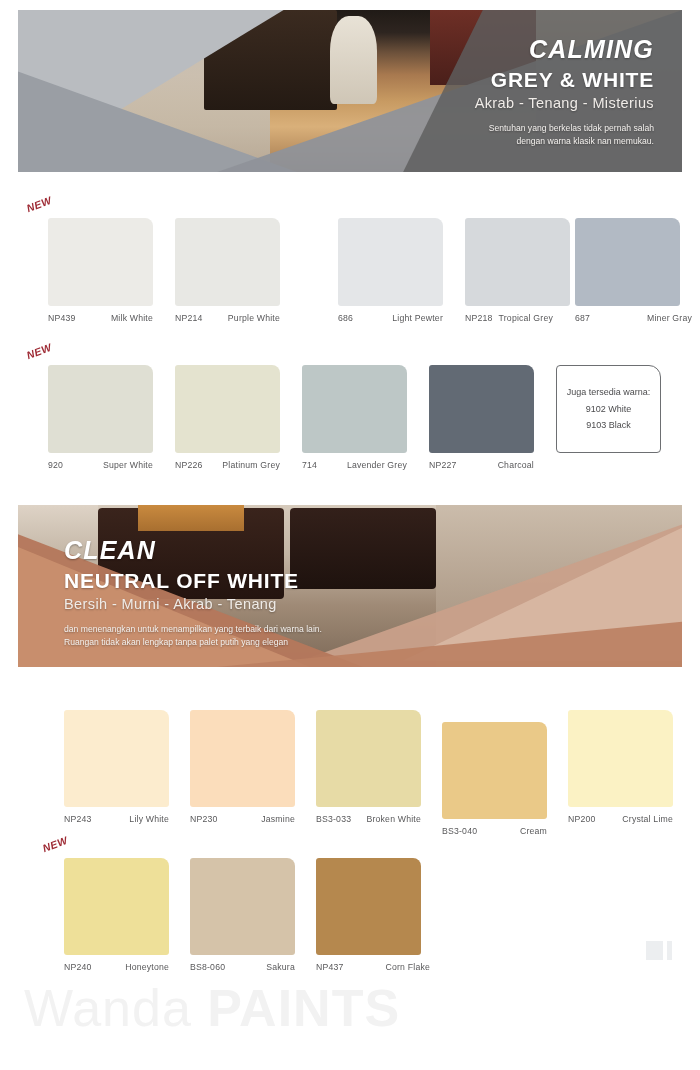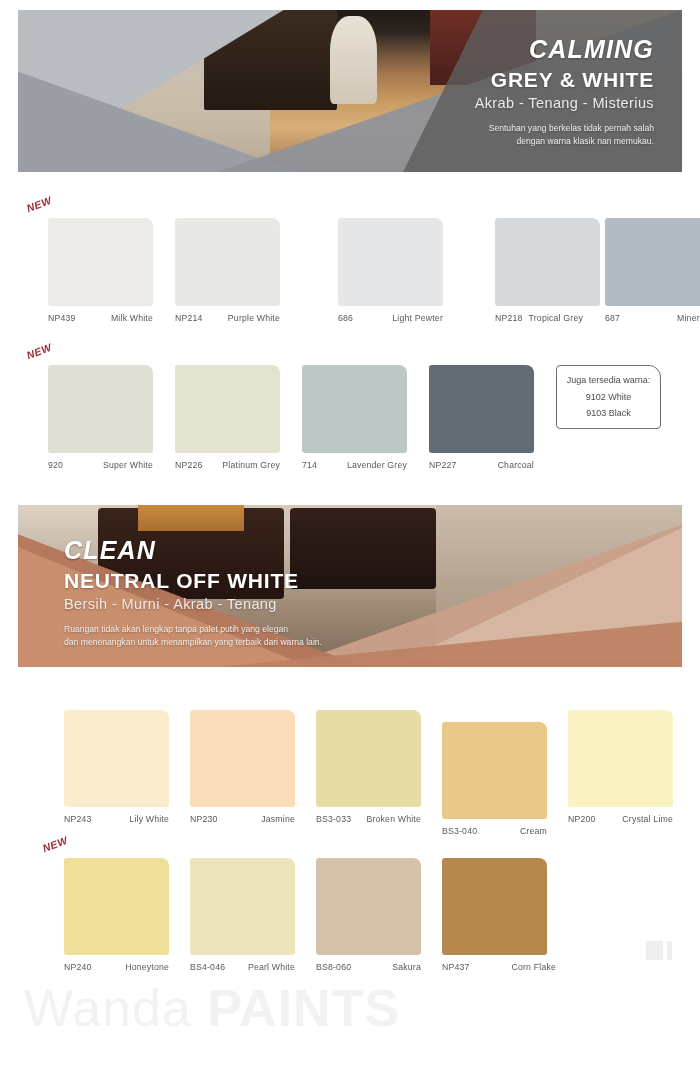--- a/index.html
+++ b/index.html
@@ -167,22 +167,22 @@
     <div class="tri-g"></div>
       <div class="tri-h"></div>
     <div class="tri-e"></div>
       <div class="tri-f"></div>
       <div class="tri-i"></div>
   </div>
   <div class="btext" id="clean-text">
     <p class="eyebrow">CLEAN</p>
     <p class="headline">NEUTRAL OFF WHITE</p>
     <p class="subline">Bersih - Murni - Akrab - Tenang</p>
+    <p class="desc">dan menenangkan untuk menampilkan yang terbaik dari warna lain.</p>
     <p class="desc">Ruangan tidak akan lengkap tanpa palet putih yang elegan</p>
-    <p class="desc">dan menenangkan untuk menampilkan yang terbaik dari warna lain.</p>
   </div>
 </section>
 
 <div id="rows-host">
     <div class="row" style="top: 218px; left: 48px; width: auto; gap: 22px;">
       <div class="cell" style="width: 105px;">
         <div class="newbadge">NEW</div>
         <div class="swatch" style="width: 105px; height: 88px; background: rgb(236, 235, 231);"></div>
         <div class="labels">
           <span class="cd">NP439</span>
@@ -196,21 +196,21 @@
           <span class="nm">Purple White</span>
         </div>
       </div>
       <div class="cell" style="width: 105px; margin-left: 36px;">
         <div class="swatch" style="width: 105px; height: 88px; background: rgb(228, 230, 232);"></div>
         <div class="labels">
           <span class="cd">686</span>
           <span class="nm">Light Pewter</span>
         </div>
       </div>
-      <div class="cell" style="width: 88px; margin-left: 30px;">
+      <div class="cell" style="width: 88px;">
         <div class="swatch" style="width: 105px; height: 88px; background: rgb(214, 217, 220);"></div>
         <div class="labels">
           <span class="cd">NP218</span>
           <span class="nm">Tropical Grey</span>
         </div>
       </div>
       <div class="cell" style="width: 117px;">
         <div class="swatch" style="width: 105px; height: 88px; background: rgb(178, 186, 196);"></div>
         <div class="labels">
           <span class="cd">687</span>
@@ -241,21 +241,21 @@
           <span class="nm">Lavender Grey</span>
         </div>
       </div>
       <div class="cell" style="width: 105px;">
         <div class="swatch" style="width: 105px; height: 88px; background: rgb(98, 106, 116);"></div>
         <div class="labels">
           <span class="cd">NP227</span>
           <span class="nm">Charcoal</span>
         </div>
       </div>
-      <div class="notebox" style="width: 105px; height: 64px;">
+      <div class="notebox" style="width: 105px; height: 88px;">
         <div>Juga tersedia warna:</div>
         <div>9102 White</div>
         <div>9103 Black</div>
       </div>
     </div>
     <div class="row" style="top: 710px; left: 64px; width: auto; gap: 21px;">
       <div class="cell" style="width: 105px;">
         <div class="swatch" style="width: 105px; height: 97px; background: rgb(252, 236, 206);"></div>
         <div class="labels">
           <span class="cd">NP243</span>
@@ -291,27 +291,20 @@
         </div>
       </div>
     </div>
     <div class="row" style="top: 858px; left: 64px; width: auto; gap: 21px;">
       <div class="cell" style="width: 105px;">
         <div class="newbadge">NEW</div>
         <div class="swatch" style="width: 105px; height: 97px; background: rgb(238, 224, 153);"></div>
         <div class="labels">
           <span class="cd">NP240</span>
           <span class="nm">Honeytone</span>
-        </div>
-      </div>
-      <div class="cell" style="width: 105px;">
-        <div class="swatch" style="width: 105px; height: 97px; background: rgb(236, 229, 187);"></div>
-        <div class="labels">
-          <span class="cd">BS4-046</span>
-          <span class="nm">Pearl White</span>
         </div>
       </div>
       <div class="cell" style="width: 105px;">
         <div class="swatch" style="width: 105px; height: 97px; background: rgb(213, 195, 169);"></div>
         <div class="labels">
           <span class="cd">BS8-060</span>
           <span class="nm">Sakura</span>
         </div>
       </div>
       <div class="cell" style="width: 114px;">

